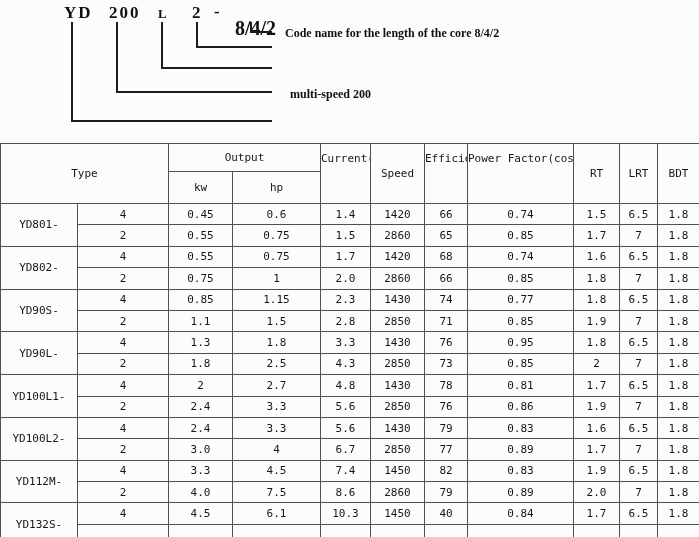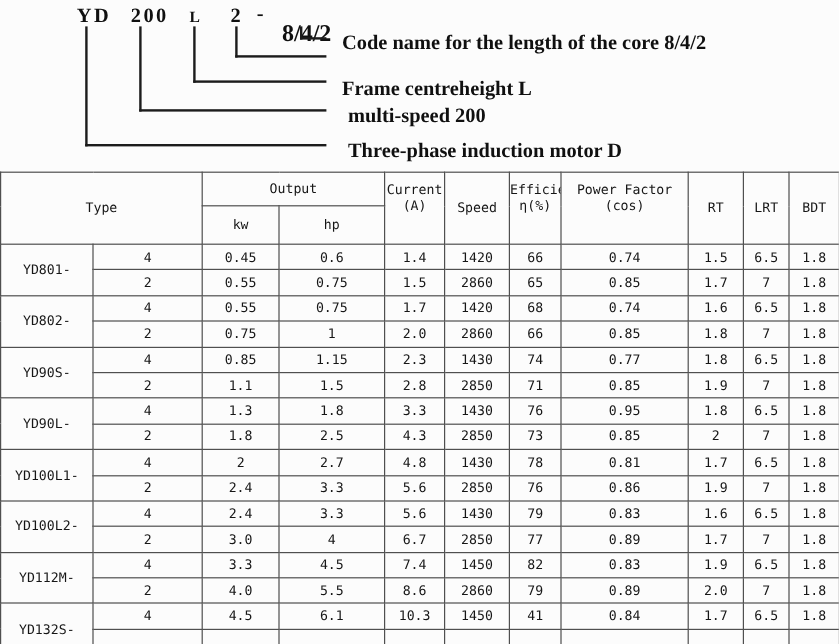--- a/index.html
+++ b/index.html
@@ -15,36 +15,36 @@
   .code-part {
     position:absolute; font-family:"Liberation Serif",serif;
     font-weight:bold; font-size:17px; color:#101010; letter-spacing:2px;
   }
   .callout-line {
     position:absolute; border-left:2px solid #1c1c1c;
     border-bottom:2px solid #1c1c1c;
   }
   .callout-label {
     position:absolute; left:285px; font-family:"Liberation Serif",serif;
-    font-weight:bold; font-size:17px; color:#101010; white-space:nowrap;
+    font-weight:bold; font-size:12px; color:#101010; white-space:nowrap;
   }
   
   table.spec {
     position:absolute; top:143px; left:0; width:699px;
     border-collapse:collapse; table-layout:fixed;
     font-size:11px; color:#161616;
   }
   table.spec th, table.spec td {
     border:1px solid #4f4f4f; text-align:center; vertical-align:middle;
     font-weight:normal; padding:0; overflow:hidden; white-space:nowrap;
   }
   thead tr.h1 th { height:28px; }
   thead tr.h2 th { height:32px; }
   th.output { border-bottom:4px double #4f4f4f; }
-  .twoline { display:flex; flex-direction:column; 
+  .twoline { display:flex; flex-direction:row; justify-content:space-between;
              height:52px; padding:4px 0 5px; }
   .twoline div { line-height:13px; }
   tbody tr { height:21.4px; }
   tbody td.motor { }
 </style>
 </head>
 <body>
 
 <div class="stage">
 
@@ -56,23 +56,21 @@
     <span class="code-part" style="left:214px; top:2px;">-</span>
     <span class="code-part" style="left:235px; top:17px; font-size:20px; letter-spacing:0;">8/4/2</span>
 
     <div class="callout-line" style="left:250px; top:22px; width:22px; height:11px;"></div>
     <div class="callout-line" style="left:196px; top:22px; width:76px; height:26px;"></div>
     <div class="callout-line" style="left:161px; top:22px; width:111px; height:47px;"></div>
     <div class="callout-line" style="left:116px; top:22px; width:156px; height:71px;"></div>
     <div class="callout-line" style="left:71px;  top:22px; width:201px; height:100px;"></div>
 
     <span class="callout-label" style="top:26px;">Code name for the length of the core 8/4/2</span>
-    <span class="callout-label" style="top:64px;">Frame centreheight L</span>
     <span class="callout-label" style="top:87px; left:290px;">multi-speed 200</span>
-    <span class="callout-label" style="top:116px; left:290px;">Three-phase induction motor D</span>
   </div>
 
   <table class="spec">
     <colgroup>
       <col style="width:77px">
         <col style="width:91px">
         <col style="width:64px">
       <col style="width:88px">
         <col style="width:50px">
         <col style="width:54px">
@@ -274,37 +272,37 @@
           <td>1450</td>
           <td>82</td>
           <td>0.83</td>
           <td>1.9</td>
           <td>6.5</td>
           <td>1.8</td>
         </tr>
         <tr>
           <td>2</td>
           <td>4.0</td>
-          <td>5.5</td>
+          <td>7.5</td>
           <td>8.6</td>
           <td>2860</td>
           <td>79</td>
           <td>0.89</td>
           <td>2.0</td>
           <td>7</td>
           <td>1.8</td>
         </tr>
         <tr>
           <td rowspan="2" class="motor">YD132S-</td>
           <td>4</td>
           <td>4.5</td>
           <td>6.1</td>
           <td>10.3</td>
           <td>1450</td>
-          <td>41</td>
+          <td>40</td>
           <td>0.84</td>
           <td>1.7</td>
           <td>6.5</td>
           <td>1.8</td>
         </tr>
         <tr>
           <td></td>
           <td></td>
           <td></td>
           <td></td>

